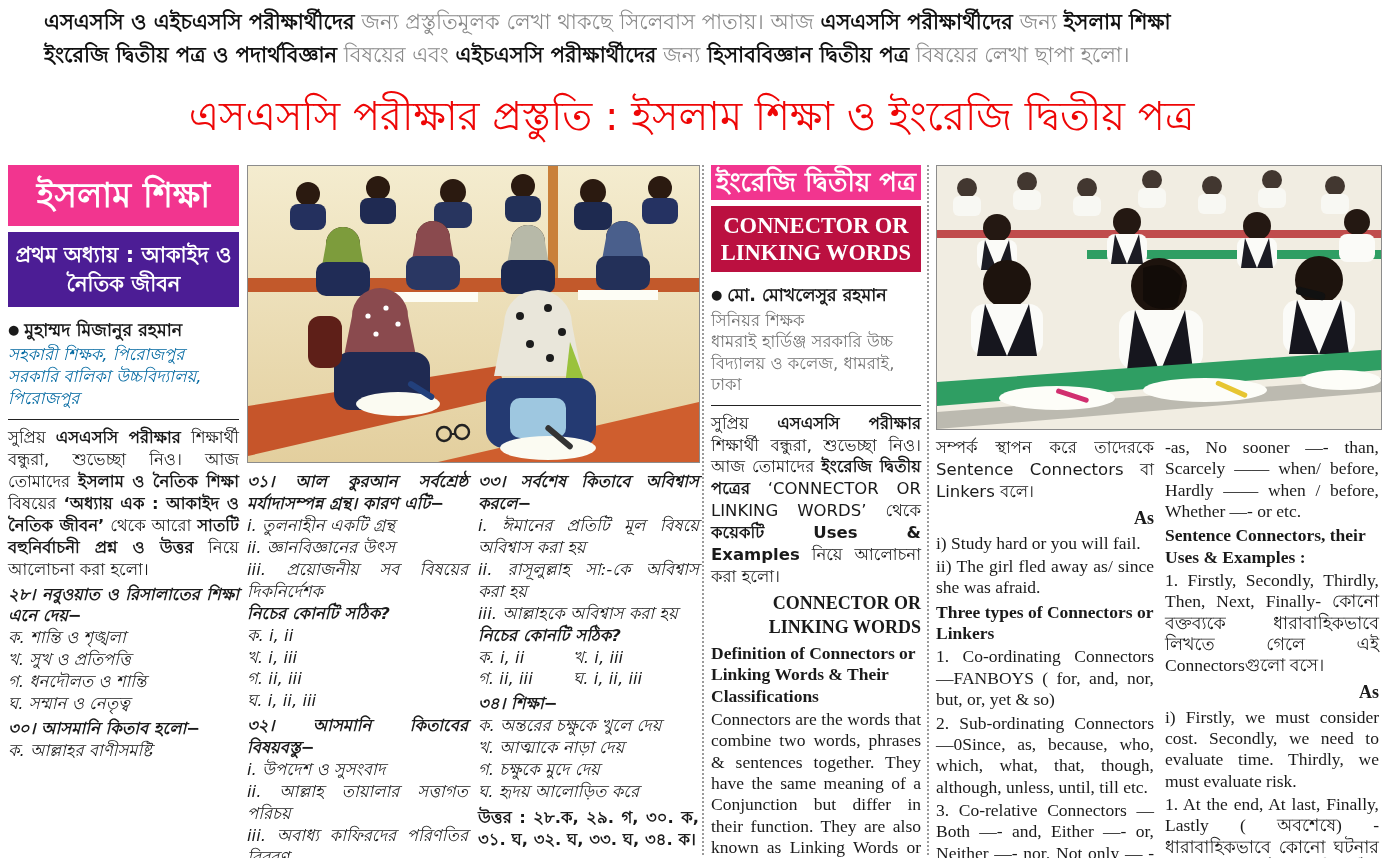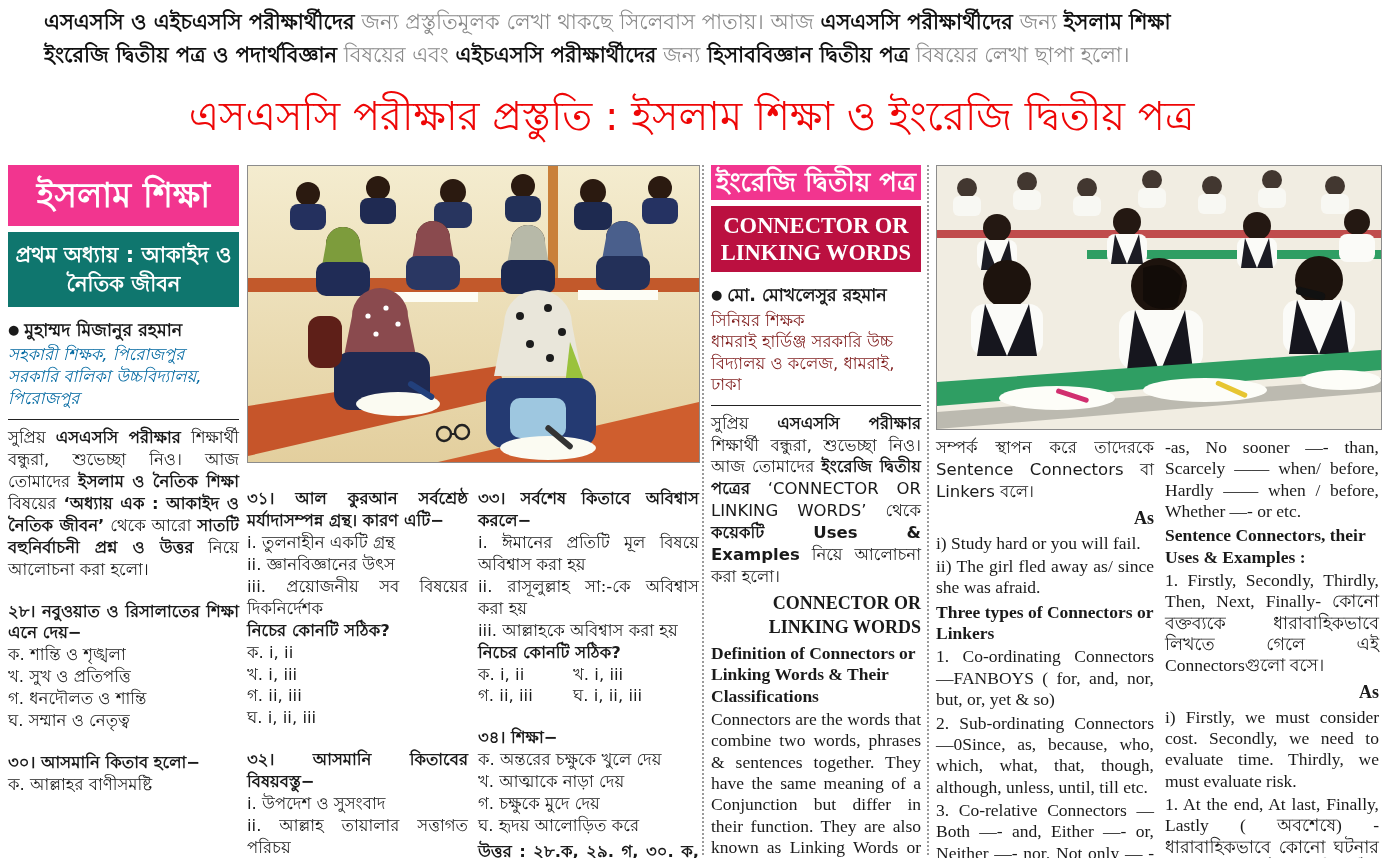--- a/index.html
+++ b/index.html
@@ -18,32 +18,32 @@
   #col3{left:478px;top:468px;width:221px;}
   #col4{left:711px;top:165px;width:210px;}
   #col5{left:936px;top:435px;width:218px;}
   #col6{left:1165px;top:435px;width:214px;}
   .vsep{position:absolute;top:165px;height:690px;width:0;border-left:2px dotted #9a9a9a;}
   #sep-a{left:702px;} #sep-b{left:927px;}
   
   .banner-pink{background:#f2358f;color:#fff;font-weight:bold;text-align:center;padding:8px 2px;}
   #islam-banner{font-size:34px;}
   #english-banner{font-size:26px;padding:0 2px;}
-  .banner-navy{background:#0f766e;color:#fff;font-weight:bold;text-align:center;
+  .banner-navy{background:#4c1d95;color:#fff;font-weight:bold;text-align:center;
                font-size:21px;line-height:1.35;padding:9px 3px;margin-top:6px;}
   .banner-crimson{background:#bb1040;color:#fff;font-weight:bold;text-align:center;
                font-family:"Liberation Serif",serif;font-size:22.5px;line-height:1.2;padding:6px 2px;margin-top:6px;}
   .author-line{font-weight:bold;font-size:17.5px;margin-top:12px;}
   .author-line .dot{font-size:13px;vertical-align:2px;margin-right:5px;}
   .author-info{font-style:italic;font-size:16.5px;margin-top:2px;color:#0369a1;}
-  .author-info2{font-size:16.5px;margin-top:3px;color:#7f1d1d;line-height:1.3;}
+  .author-info2{font-size:16.5px;margin-top:3px;color:#737373;line-height:1.3;}
   .divider{border:none;border-top:1.6px solid #222;margin:9px 0 7px 0;}
   .para{text-align:justify;}
   
-  .q{margin-top:20px;}
+  .q{margin-top:3px;font-style:italic;}
   .q .stem{font-weight:bold;text-align:justify;}
   .q .roman{text-align:justify;}
   .q .which{font-weight:bold;}
   .opts2{display:grid;grid-template-columns:95px 1fr;}
   .answers{font-weight:bold;margin-top:4px;text-align:justify;}
   
   .f-bn{text-align:justify;margin-top:2px;}
   .f-en{font-family:"Liberation Serif",serif;font-size:17.5px;line-height:1.22;text-align:justify;margin-top:2px;}
   .f-enb{font-family:"Liberation Serif",serif;font-size:17.5px;line-height:1.22;font-weight:bold;margin-top:3px;}
   .f-cb{font-family:"Liberation Serif",serif;font-size:18px;font-weight:bold;text-align:right;margin-top:4px;}

